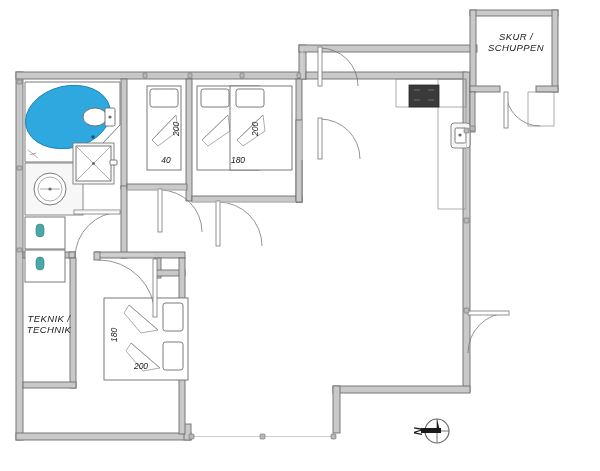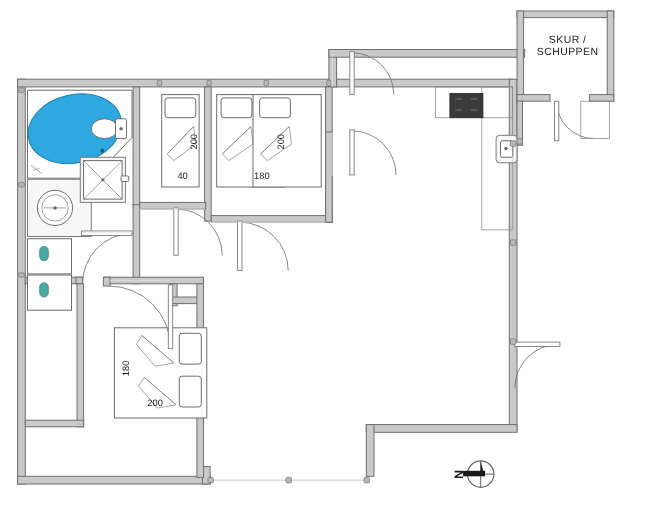--- a/index.html
+++ b/index.html
@@ -1,18 +1,18 @@
 <!DOCTYPE html>
 <html><head>
 <meta charset="utf-8">
 <title>Floor Plan</title>
 <style>
   html,body{margin:0;padding:0;background:#ffffff;}
   body{font-family:"Liberation Sans", sans-serif;}
-  #stage{position:relative;width:600px;height:471px;background:#ffffff;overflow:hidden;}
+  #stage{position:relative;width:600px;height:471px;background:#ffffff;overflow:hidden;font-style:italic;}
   #plan{position:absolute;left:0;top:0;}
   .lbl{position:absolute;font-family:"Liberation Sans", sans-serif;color:#1a1a1a;white-space:pre;text-align:center;line-height:1.15;}
   .room-lbl{font-size:9.5px;letter-spacing:.4px;}
   .dim-lbl{font-size:8.5px;}
   .compass-lbl{font-size:11px;font-weight:bold;}
 </style>
 </head>
 <body>
 
 <div id="stage">
@@ -257,20 +257,22 @@
       <line x1="425" y1="431" x2="449" y2="431" stroke="#666666" stroke-width="0.9"></line>
       <path d="M 421 428 L 441 428 L 441 433 L 421 433 Z" fill="#1a1a1a"></path>
       <path d="M 437 419 L 440 431 L 437 431 Z" fill="#1a1a1a"></path>
     </g>
 
   </svg>
 
   <div class="lbl room-lbl" style="left:466px;top:32px;width:100px;">SKUR /
 SCHUPPEN</div>
 
+  <div class="lbl room-lbl" style="left:8px;top:314px;width:82px;">TEKNIK /
+TECHNIK</div>
 
   <div class="lbl dim-lbl" style="left:155px;top:156px;width:22px;">40</div>
   <div class="lbl dim-lbl" style="left:165px;top:124px;width:24px;transform:rotate(-90deg);transform-origin:center;">200</div>
 
   <div class="lbl dim-lbl" style="left:225px;top:156px;width:26px;">180</div>
   <div class="lbl dim-lbl" style="left:243px;top:124px;width:26px;transform:rotate(-90deg);transform-origin:center;">200</div>
 
   <div class="lbl dim-lbl" style="left:102px;top:330px;width:26px;transform:rotate(-90deg);transform-origin:center;">180</div>
   <div class="lbl dim-lbl" style="left:128px;top:362px;width:26px;">200</div>
 

